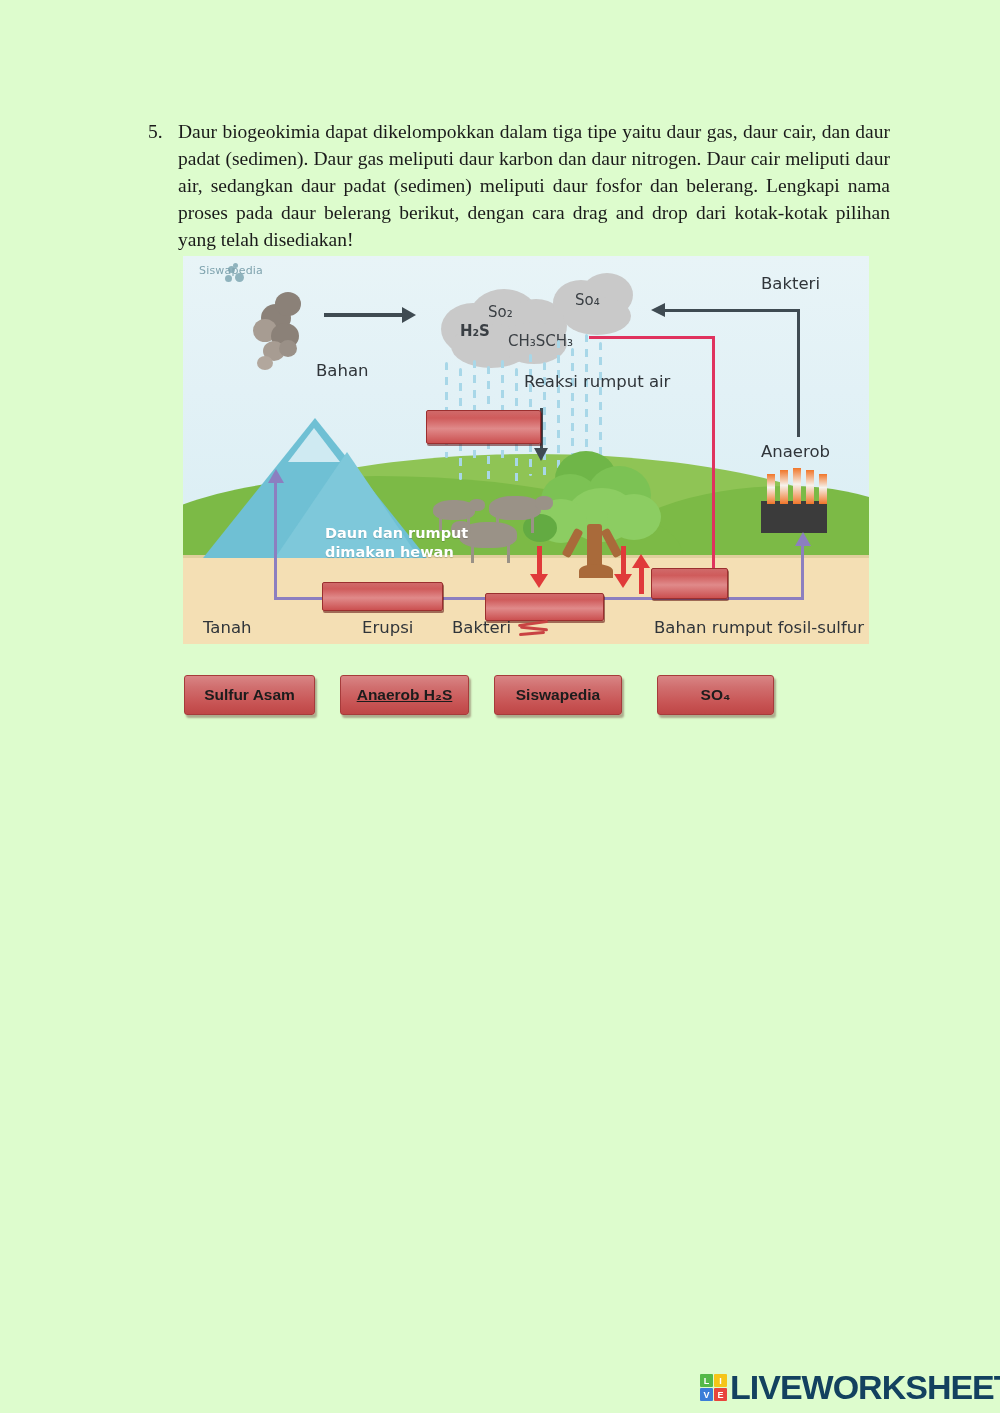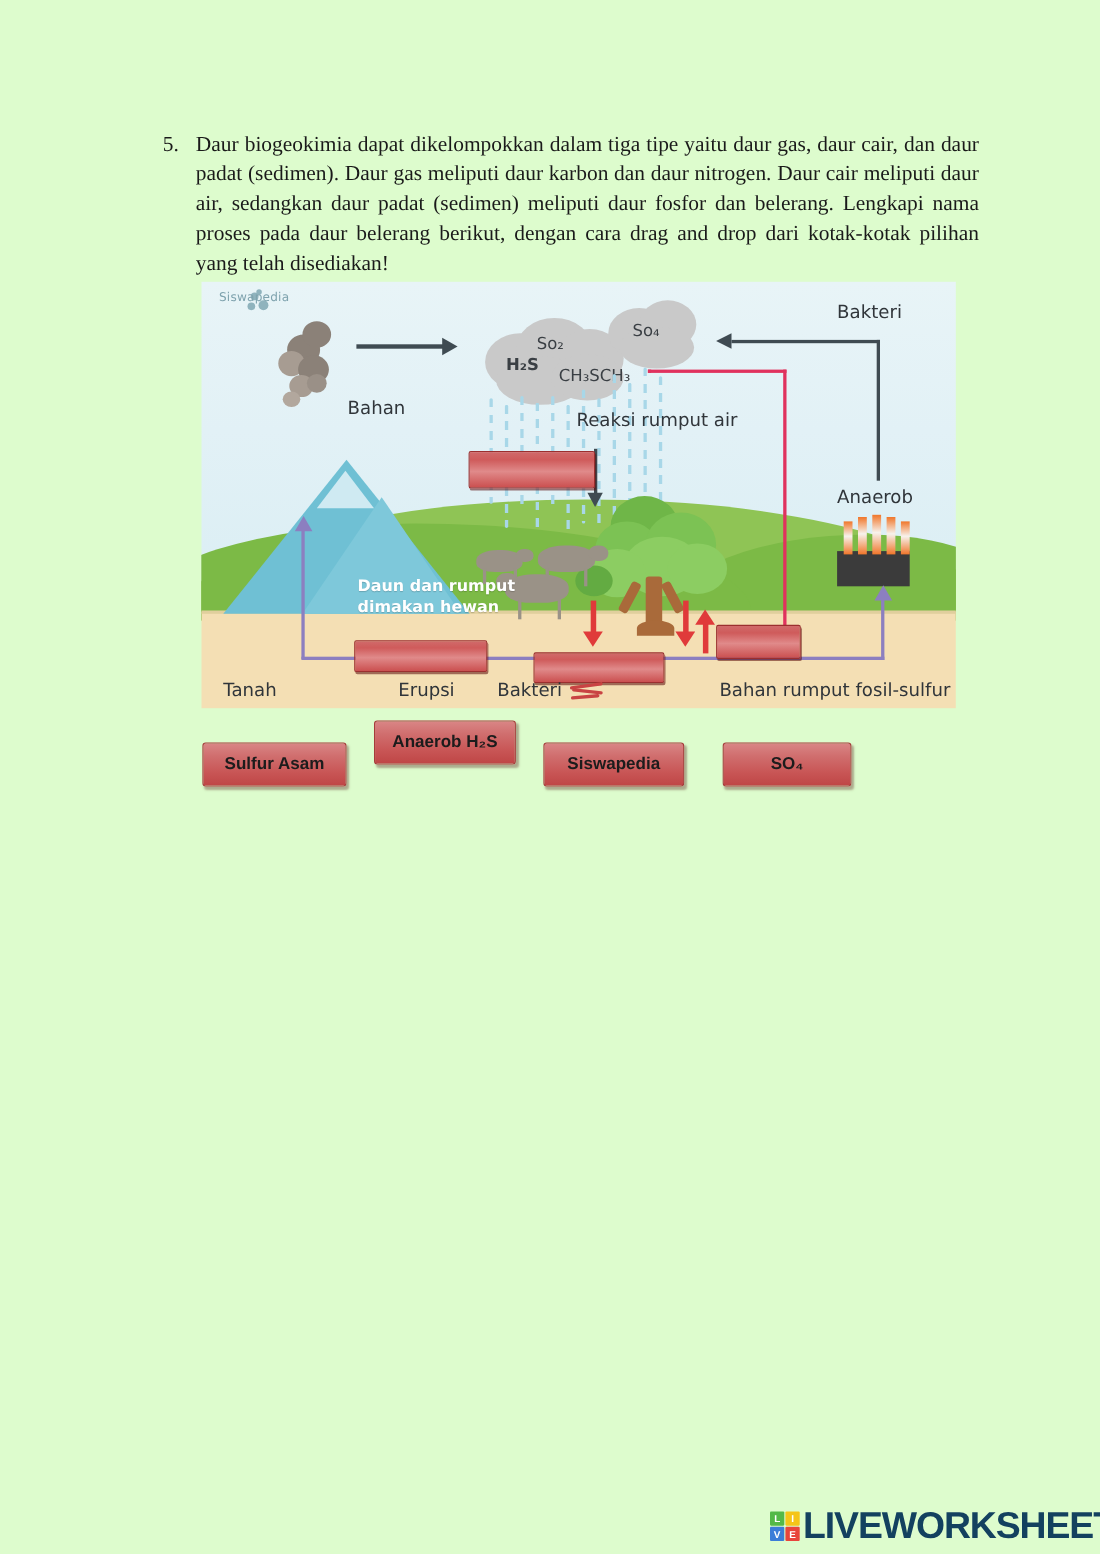--- a/index.html
+++ b/index.html
@@ -428,21 +428,21 @@
   <div style="position:absolute; left:335px; top:364px; width:34px; height:16px;">
     <div style="position:absolute; left:0; top:2px; width:30px; height:3px; background:#c94343; border-radius:2px; transform:rotate(-8deg);"></div>
     <div style="position:absolute; left:2px; top:7px; width:28px; height:3px; background:#c94343; border-radius:2px; transform:rotate(6deg);"></div>
     <div style="position:absolute; left:1px; top:12px; width:26px; height:3px; background:#c94343; border-radius:2px; transform:rotate(-5deg);"></div>
   </div>
   <div class="dlabel big" style="left:471px; top:362px;">Bahan rumput fosil-sulfur</div>
 </div>
 
 <div>
   <div class="chip" style="left:184px; top:675px; width:129px;">Sulfur Asam</div>
-  <div class="chip" style="left:340px; top:655px; width:127px;">Anaerob H₂S</div>
+  <div class="chip" style="left:340px; top:675px; width:127px;text-decoration:underline;">Anaerob H₂S</div>
   <div class="chip" style="left:494px; top:675px; width:126px;">Siswapedia</div>
   <div class="chip" style="left:657px; top:675px; width:115px;">SO₄</div>
 </div>
 
 <div id="lw-logo">
   <div id="lw-tiles">
     <div class="lw-tile" style="background: rgb(84, 185, 72);">L</div>
     <div class="lw-tile" style="background: rgb(245, 197, 24);">I</div>
     <div class="lw-tile" style="background: rgb(59, 125, 216);">V</div>
     <div class="lw-tile" style="background: rgb(232, 69, 60);">E</div>

